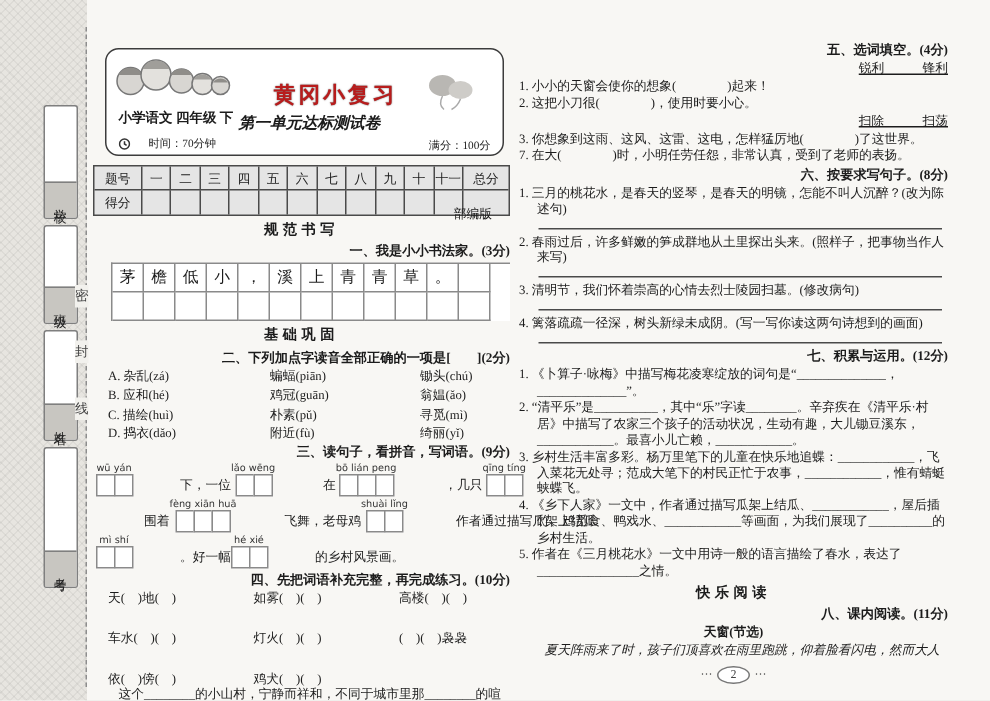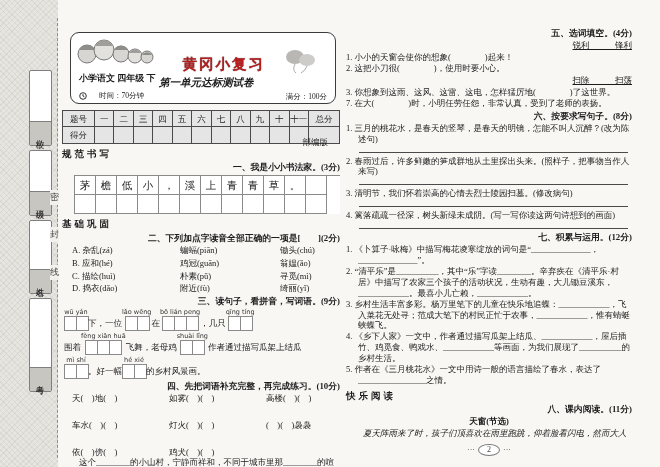--- a/index.html
+++ b/index.html
@@ -39,40 +39,40 @@
   .full-score { position:absolute; right:8px; top:59px; font-size:7.5px; }
 
   
   .score-table { display:grid; grid-template-columns:32px repeat(11,1fr) 30px;
     margin:6px 0 0 0; border:1px solid #4a4a4a; background:#e5e5e5; }
   .score-table > div { border-right:1px solid #4a4a4a; border-bottom:1px solid #4a4a4a;
     height:16px; text-align:center; font-size:8.5px; line-height:16px; }
   .score-table > div:nth-child(13n) { border-right:none; }
   .score-table > div:nth-child(n+14) { border-bottom:none; }
 
-  .banner { text-align:left; font-weight:bold; font-size:9.5px; letter-spacing:3px; margin:4px 0 2px; }
+  .banner { text-align:center; font-weight:bold; font-size:9.5px; letter-spacing:3px; margin:4px 0 2px; }
   .qtitle { font-weight:bold; font-size:8.8px; margin:2px 0 1px;text-align:right; }
   .qtext, .item, .pair, .idm { white-space:pre-wrap; }
 
   
   .calli { display:grid; grid-template-columns:repeat(12,21px); margin:2px 0 0 12px;
     border-left:1px solid #8a8a8a; border-top:1px solid #8a8a8a; background:#fff; }
   .calli > div { width:21px; height:19px; border-right:1px solid #8a8a8a; border-bottom:1px solid #8a8a8a;
     text-align:center; line-height:19px; font-size:10.5px; }
 
   
   .opts { display:grid; grid-template-columns:108px 100px 1fr; margin-left:10px; row-gap:2px; }
 
   
   .pyrow { white-space:nowrap; margin:1px 0 2px 2px; }
   .pyg { display:inline-block; vertical-align:bottom; text-align:center; }
   .py { display:block; font-size:6.5px; line-height:7px; font-family:"DejaVu Sans","Liberation Sans",sans-serif; color:#333; }
   .bx { display:inline-block; width:13px; height:15px; border:1px solid #8a8a8a; background:#fff;
     margin-right:-1px; vertical-align:bottom; }
-  .pyt { display:inline-block; vertical-align:bottom; line-height:15px; }
+  .pyt { display:inline-block; vertical-align:bottom; line-height:15px;padding-left:32px; }
 
   .idms { display:grid; grid-template-columns:97px 97px 1fr; margin-left:10px; row-gap:16px; }
 
   .ans-line { border-bottom:1px solid #4a4a4a; height:8px; margin:0 4px 3px 13px; }
   .item { padding-left:12px; text-indent:-12px; }
   .pair { text-align:right; margin:1px 0;text-decoration:underline; }
   .passage-title { text-align:center; font-weight:bold; margin:1px 0; }
 
   .pagenum { text-align:center; margin-top:5px; font-size:8px; color:#444; }
   .cloud { display:inline-block; border:1px solid #777; border-radius:50%; padding:0 8px; margin:0 3px; background:#fff; }

